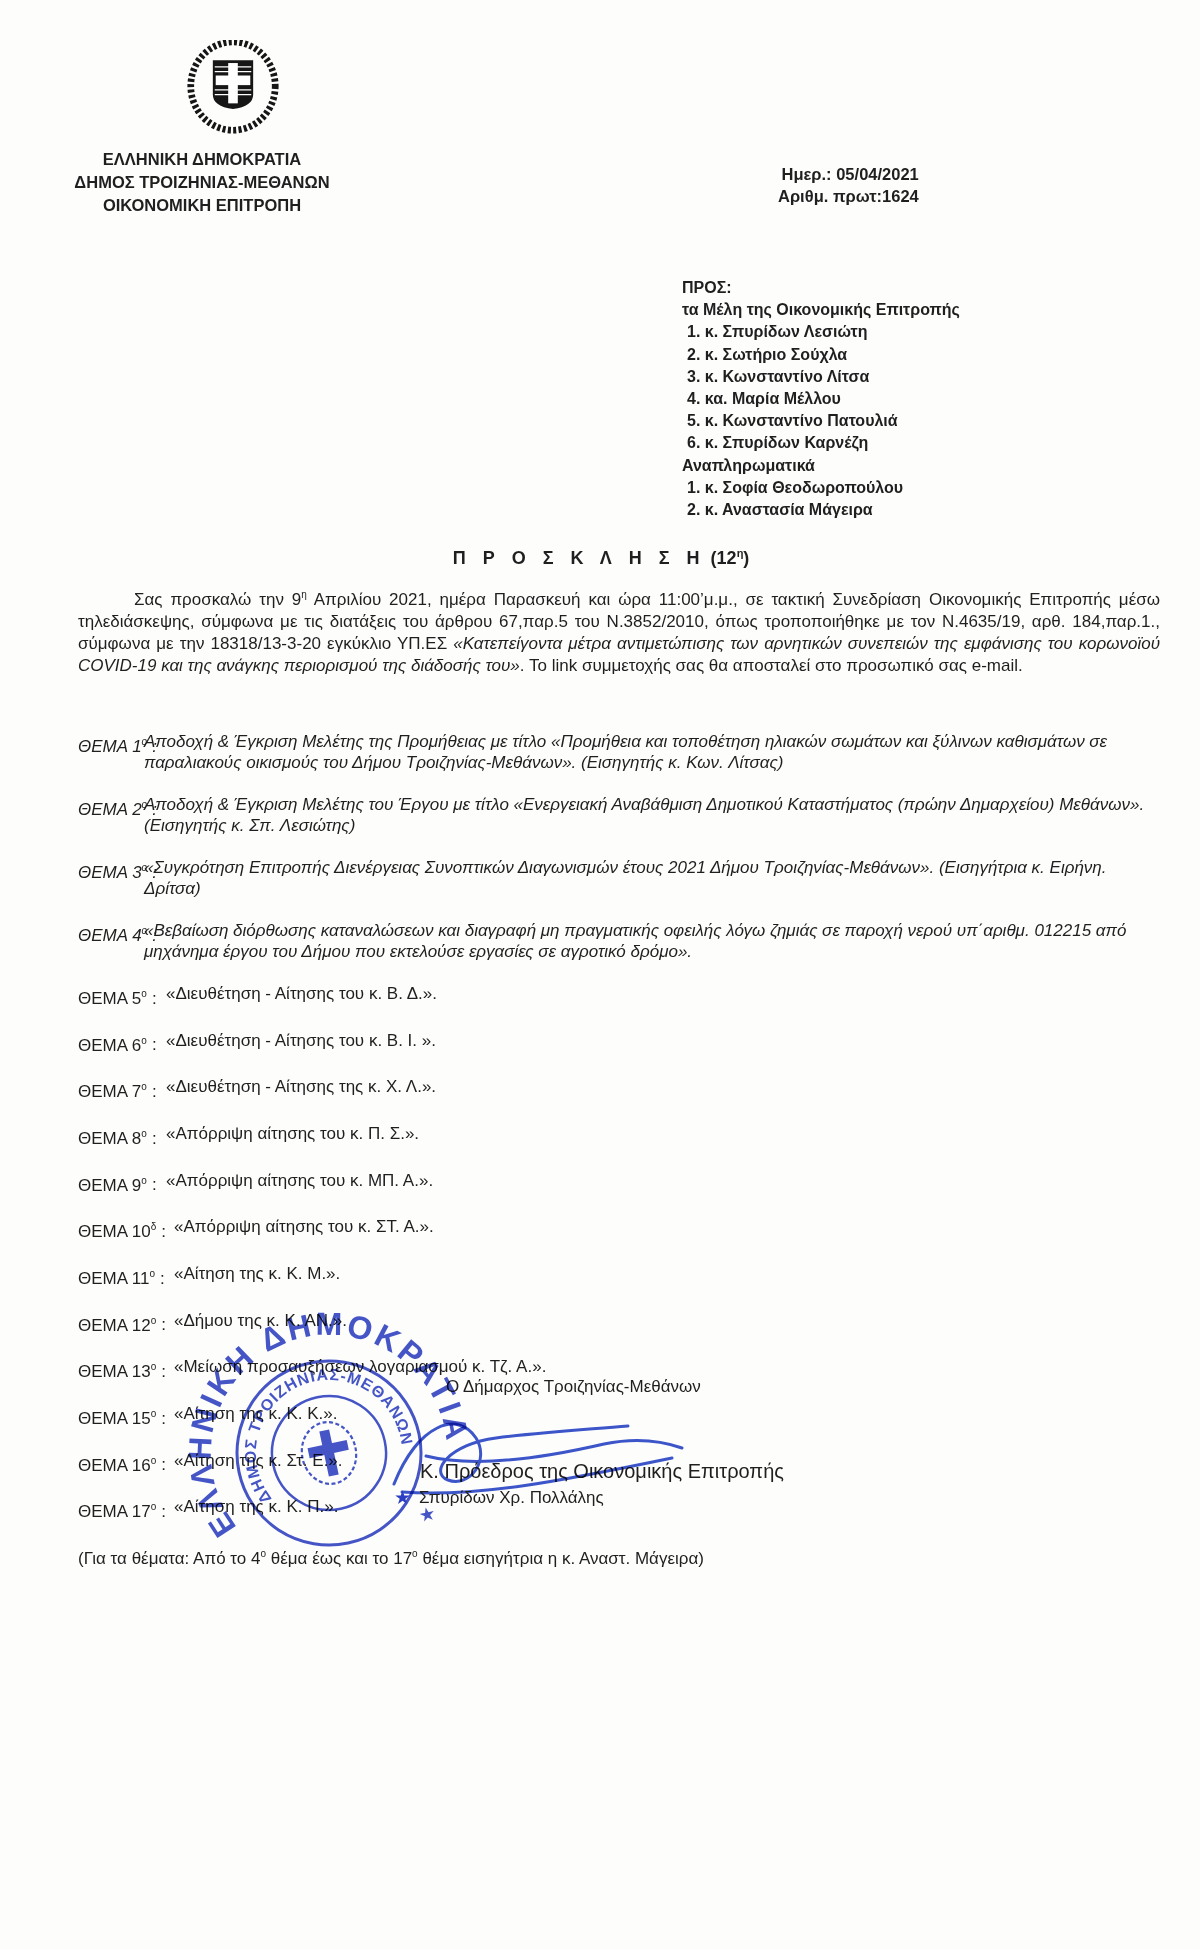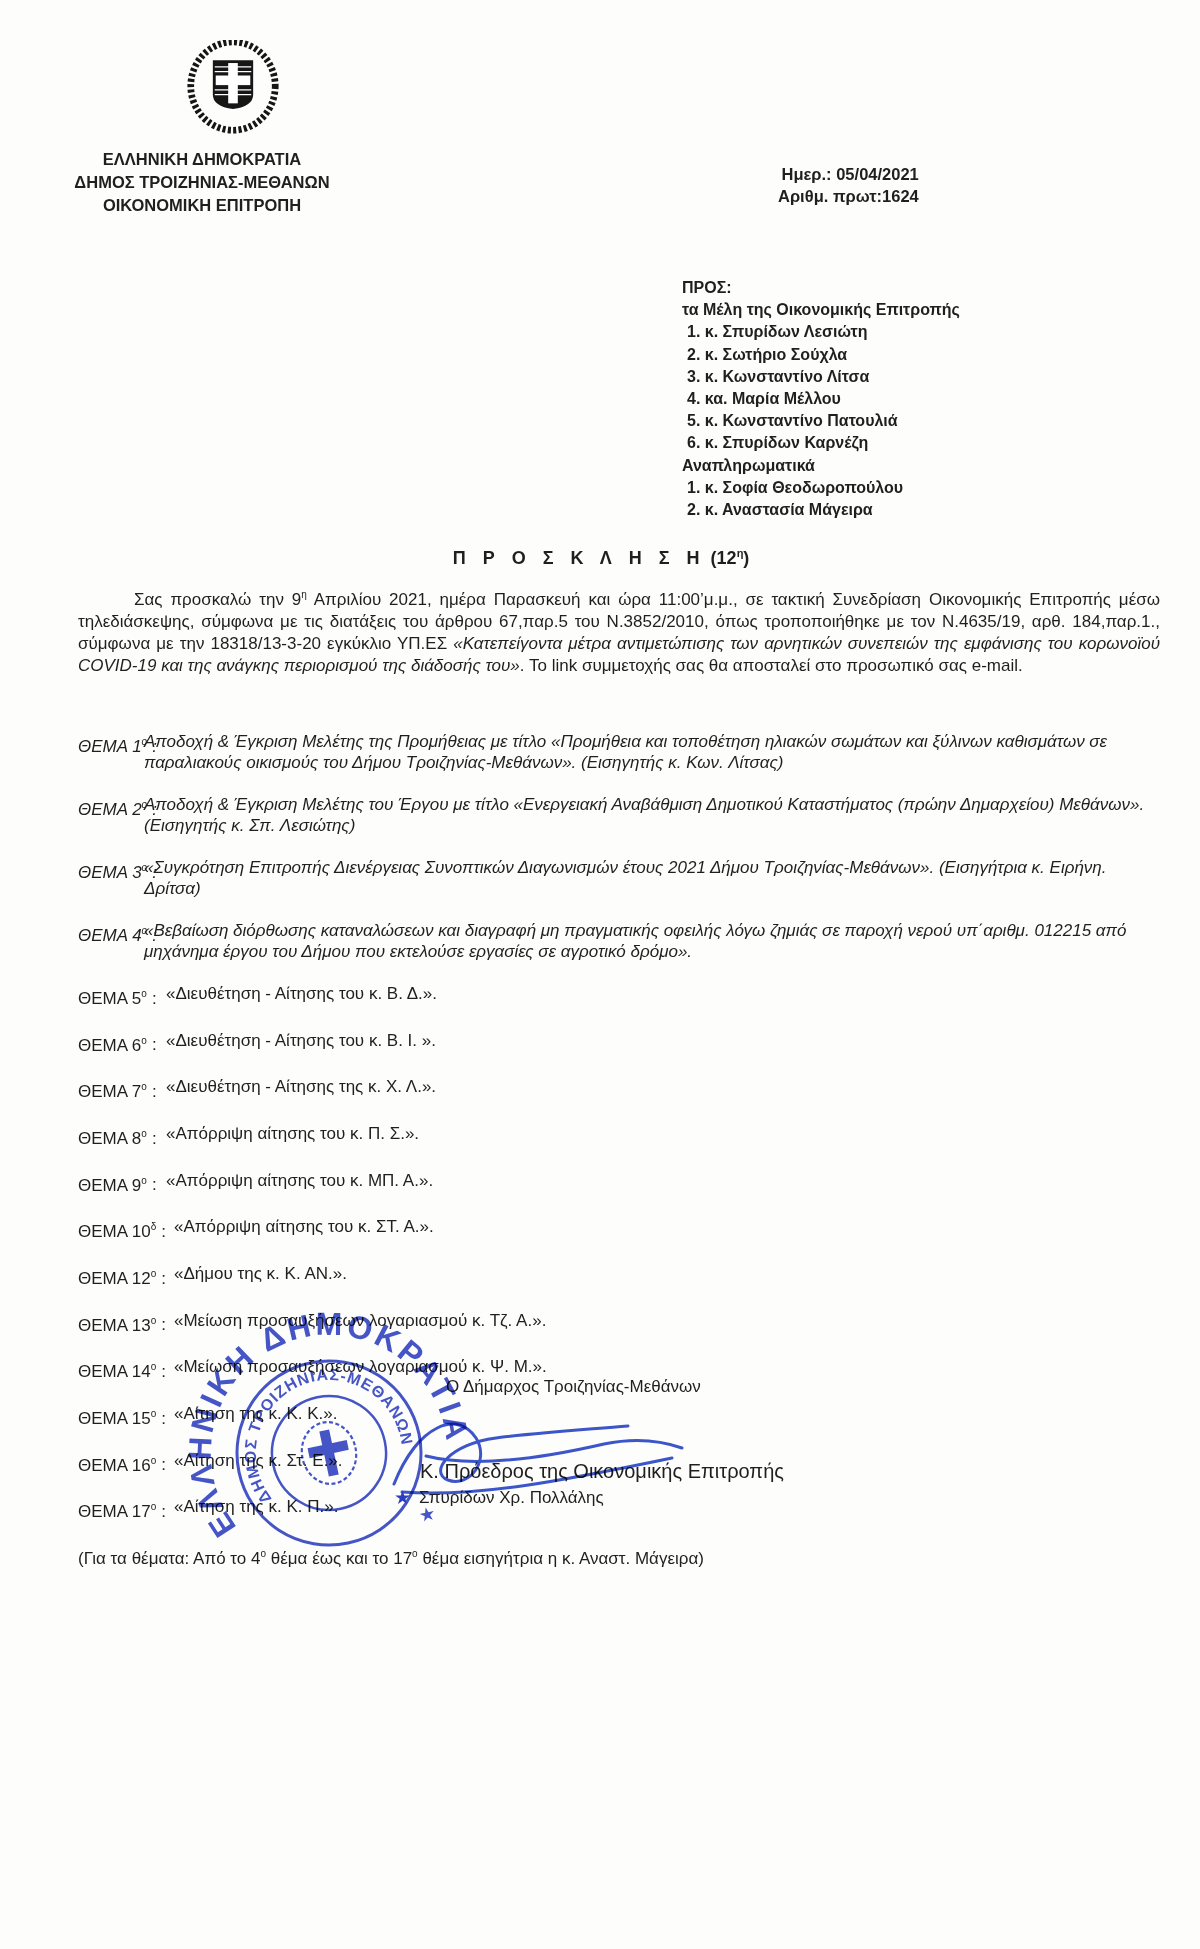--- a/index.html
+++ b/index.html
@@ -139,30 +139,30 @@
     </div>
     <div class="topic lbl-md">
       <span class="t-label"><span>ΘΕΜΑ 9</span><sup>ο</sup><span class="t-sep">:</span></span>
       <span class="t-text">«Απόρριψη αίτησης του κ. ΜΠ. Α.».</span>
     </div>
     <div class="topic lbl-lg">
       <span class="t-label"><span>ΘΕΜΑ 10</span><sup>δ</sup><span class="t-sep">:</span></span>
       <span class="t-text">«Απόρριψη αίτησης του κ. ΣΤ. Α.».</span>
     </div>
     <div class="topic lbl-lg">
+      <span class="t-label"><span>ΘΕΜΑ 11</span><sup>ο</sup><span class="t-sep">:</span></span>
+      <span class="t-text">«Αίτηση της κ. Κ. Μ.».</span>
+    </div>
+    <div class="topic lbl-lg">
       <span class="t-label"><span>ΘΕΜΑ 12</span><sup>ο</sup><span class="t-sep">:</span></span>
       <span class="t-text">«Δήμου της κ. Κ. ΑΝ.».</span>
     </div>
     <div class="topic lbl-lg">
       <span class="t-label"><span>ΘΕΜΑ 13</span><sup>ο</sup><span class="t-sep">:</span></span>
       <span class="t-text">«Μείωση προσαυξήσεων λογαριασμού κ. Τζ. Α.».</span>
-    </div>
-    <div class="topic lbl-lg">
-      <span class="t-label"><span>ΘΕΜΑ 14</span><sup>ο</sup><span class="t-sep">:</span></span>
-      <span class="t-text">«Μείωση προσαυξήσεων λογαριασμού κ. Ψ. Μ.».</span>
     </div>
     <div class="topic lbl-lg">
       <span class="t-label"><span>ΘΕΜΑ 15</span><sup>ο</sup><span class="t-sep">:</span></span>
       <span class="t-text">«Αίτηση της κ. Κ. Κ.».</span>
     </div>
     <div class="topic lbl-lg">
       <span class="t-label"><span>ΘΕΜΑ 16</span><sup>ο</sup><span class="t-sep">:</span></span>
       <span class="t-text">«Αίτηση της κ. Στ. Ε.».</span>
     </div>
     <div class="topic lbl-lg">

